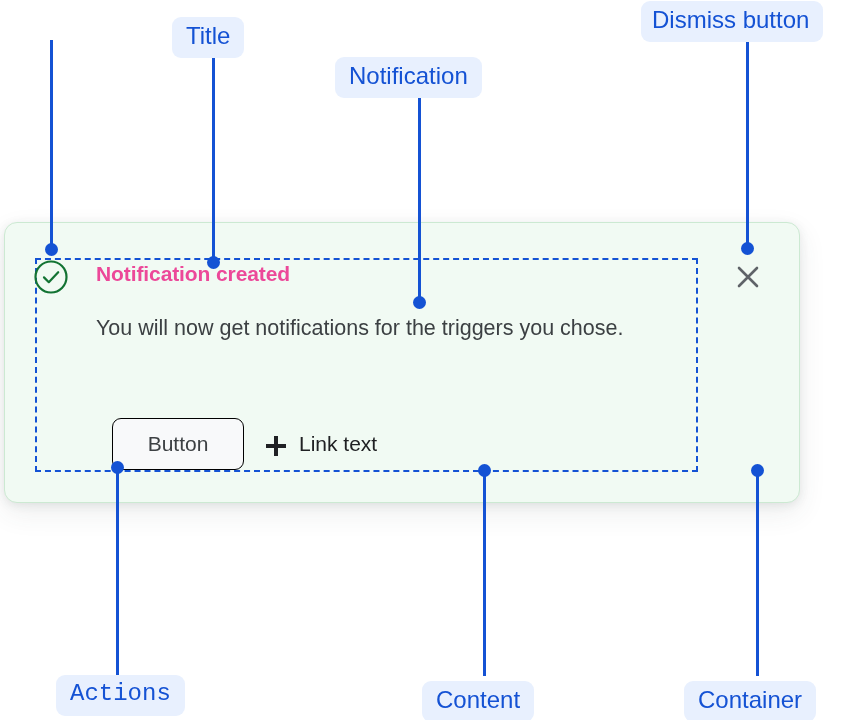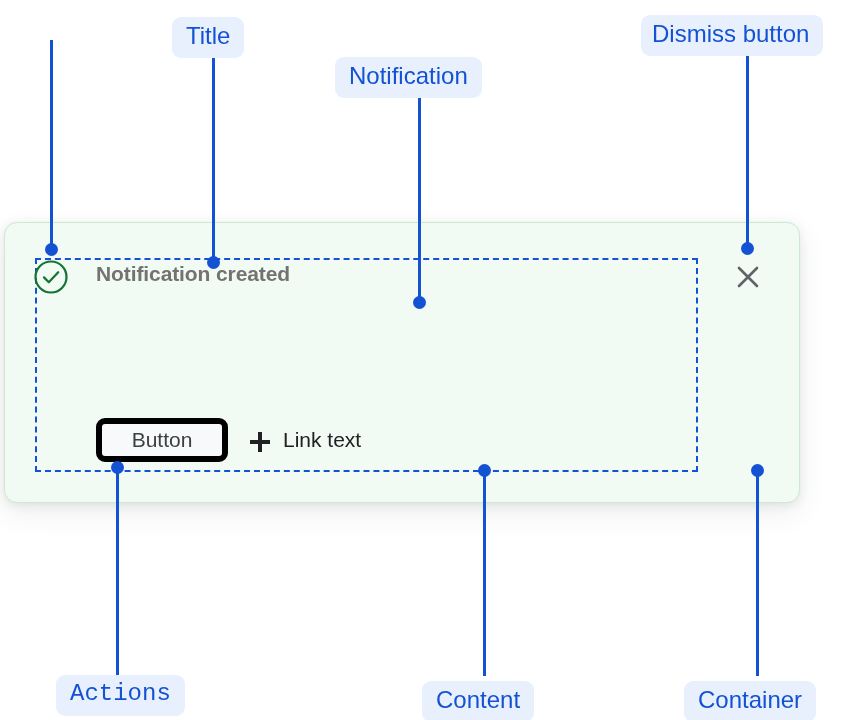--- a/index.html
+++ b/index.html
@@ -54,21 +54,21 @@
     height: 38px;
     z-index: 5;
   }
 
   .notif-title {
     position: absolute;
     left: 96px;
     top: 262px;
     font-size: 21px;
     font-weight: bold;
-    color: #737373;
+    color: #ec4899;
     letter-spacing: -0.1px;
     white-space: nowrap;
     z-index: 5;
   }
 
   .notif-desc {
     position: absolute;
     left: 96px;
     top: 308px;
     width: 600px;
@@ -83,32 +83,33 @@
     left: 96px;
     top: 418px;
     display: flex;
     align-items: center;
     gap: 22px;
     z-index: 5;
   }
 
   .action-button {
     min-width: 132px;
-    height: 44px;
+    height: 52px;
     padding: 0 20px;
     background: #f8f9fa;
-    border: 6px solid #000000;
+    border: 1px solid #000000;
     border-radius: 9px;
     font-family: "Liberation Sans", sans-serif;
     font-size: 21px;
     color: #3c4043;
     cursor: pointer;
     display: flex;
     align-items: center;
     justify-content: center;
+    margin-left: 16px;
   }
 
   .action-link {
     display: flex;
     align-items: flex-end;
     gap: 13px;
     font-size: 21px;
     color: #202124;
     cursor: pointer;
     white-space: nowrap;
@@ -183,20 +184,21 @@
 
   <span class="status-icon">
     <svg width="38" height="38" viewBox="0 0 38 38" fill="none">
       <circle cx="19" cy="19" r="15.5" stroke="#137333" stroke-width="2.2"></circle>
       <path d="M12 19.4 L16.8 24.2 L26.2 14.2" stroke="#137333" stroke-width="2.2" fill="none" stroke-linecap="round" stroke-linejoin="round"></path>
     </svg>
   </span>
 
   <div class="notif-title">Notification created</div>
 
+  <div class="notif-desc">You will now get notifications for the triggers you chose.</div>
 
   <div class="notif-actions">
     <button class="action-button">Button</button>
     <span class="action-link">
       <span class="plus-icon"></span>
       <span>Link text</span>
     </span>
   </div>
 
   <button class="dismiss-button">
@@ -224,21 +226,21 @@
   <div class="leader-dot" style="left:478px; top:464px;"></div>
 
   <div class="leader" style="left:756px; top:470px; height:206px;"></div>
   <div class="leader-dot" style="left:751px; top:464px;"></div>
 
 
   <div class="anno-badge" style="left:172px; top:17px;">Title</div>
 
   <div class="anno-badge" style="left:335px; top:57px;">Notification</div>
 
-  <div class="anno-badge" style="left:641px; top:15px;padding-left:11px;">Dismiss button</div>
+  <div class="anno-badge" style="left:641px; top:1px;padding-left:11px;">Dismiss button</div>
 
   <div class="anno-badge" style="left:56px; top:675px;font-family:Liberation Mono, monospace;">Actions</div>
 
   <div class="anno-badge" style="left:422px; top:681px;">Content</div>
 
   <div class="anno-badge" style="left:684px; top:681px;">Container</div>
 
 </div>
 
 </body></html>

